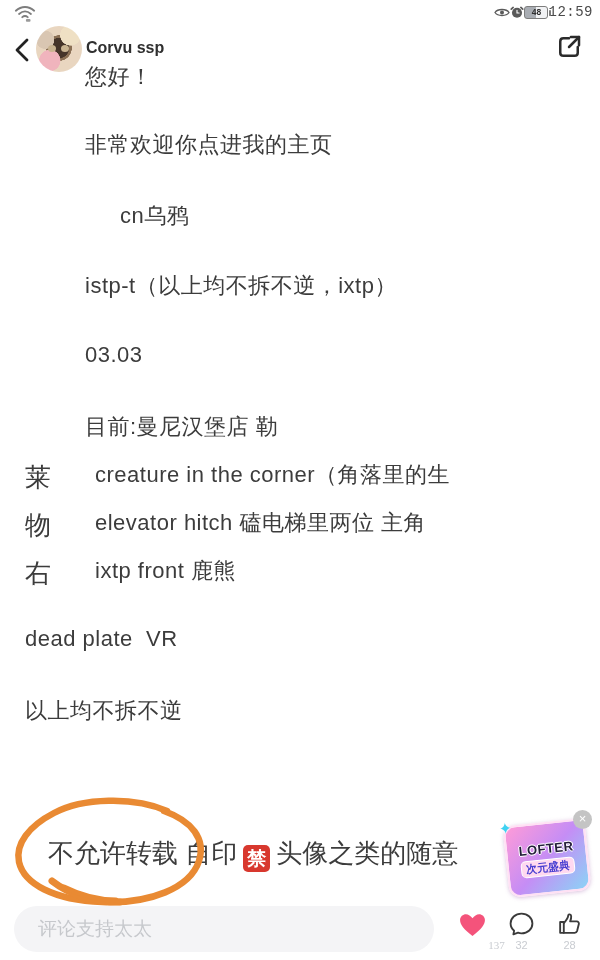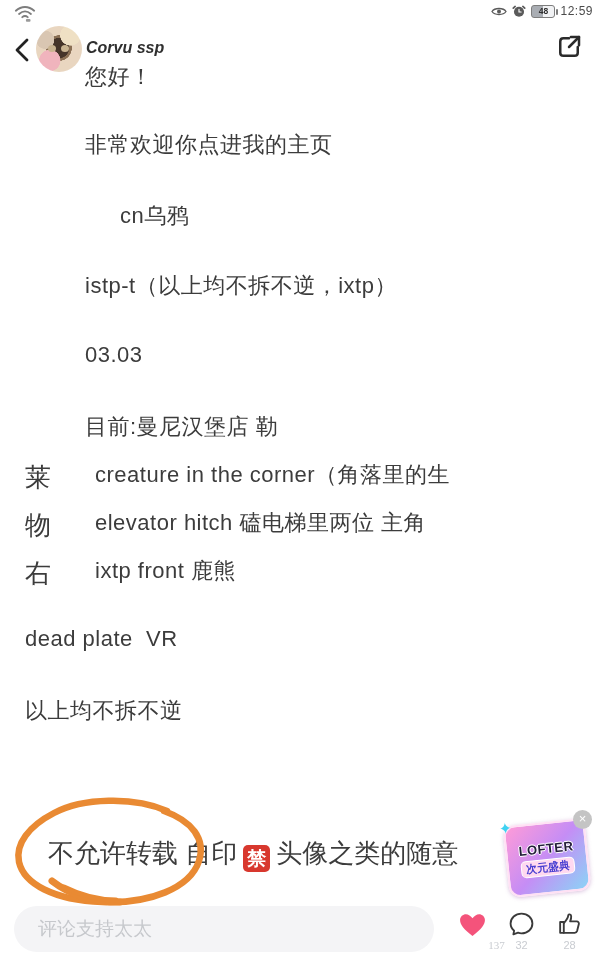--- a/index.html
+++ b/index.html
@@ -4,32 +4,32 @@
 <style>
   * { margin:0; padding:0; box-sizing:border-box; }
   html,body { background:#888; }
   body { font-family:"Liberation Sans","DejaVu Sans",sans-serif; }
   .screen {
     position:relative; width:600px; height:960px; margin:0 auto;
     background:#ffffff; overflow:hidden;
   }
   
   .statusbar { position:absolute; left:0; top:0; width:600px; height:26px; }
-  .sb-right { position:absolute; right:7px; top:4px; display:flex; align-items:center; gap:5px; }
-  .sb-time { font-size:12px; color:#4a4a4a; letter-spacing:0.5px; }
+  .sb-right { position:absolute; right:7px; top:4px; display:flex; align-items:center; }
+  .sb-time { font-size:14px; color:#4a4a4a; letter-spacing:0.5px;font-family:Liberation Mono, monospace; }
   .wifi { position:absolute; left:14px; top:4px; }
   .battery {
     position:relative; width:24px; height:13px; border:1.4px solid #7d7d7d; border-radius:3px;
     background:linear-gradient(to right,#a9adb3 0 52%,#f1f2f4 52% 100%);
     display:flex; align-items:center; justify-content:center;
   }
   .battery::after { content:""; position:absolute; right:-4px; top:3px; width:2.5px; height:6px; background:#7d7d7d; border-radius:1px; }
   .battery span { font-size:8.5px; font-weight:bold; color:#2f2f2f; }
   
-  .header { position:absolute; left:0; top:26px; width:600px; height:50px;font-style:italic; }
+  .header { position:absolute; left:0; top:26px; width:600px; height:50px; }
   .back { position:absolute; left:12px; top:10px; width:22px; height:28px; cursor:pointer; }
   .avatar {
     position:absolute; left:36px; top:0px; width:46px; height:46px; border-radius:50%;
     background:
       radial-gradient(circle at 30% 75%, #f0b4bd 0 22%, transparent 23%),
       radial-gradient(circle at 75% 20%, #efe0c4 0 20%, transparent 21%),
       radial-gradient(circle at 20% 30%, #d9c6b2 0 18%, transparent 19%),
       radial-gradient(circle at 50% 48%, #453429 0 30%, #8a6f54 31% 38%, #e9d6c0 39% 100%);
   }
   .avatar::before, .avatar::after {

